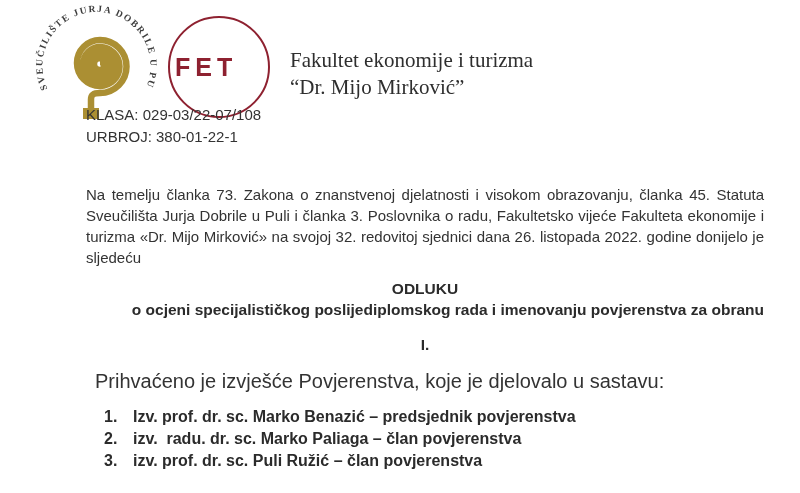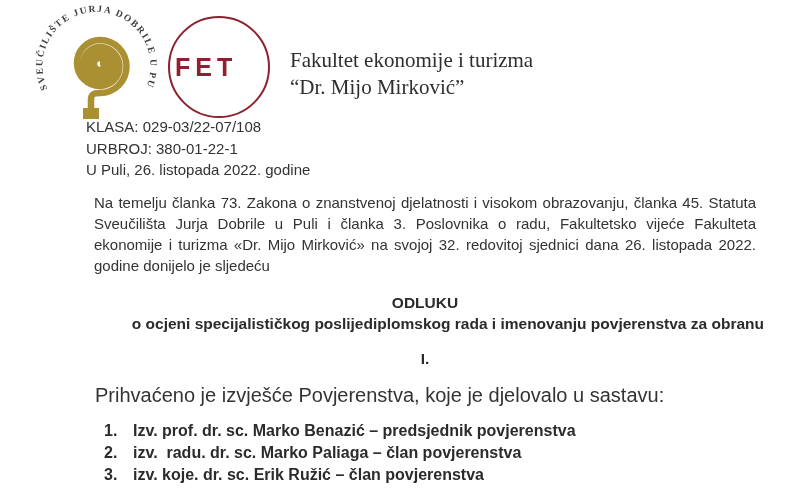--- a/index.html
+++ b/index.html
@@ -30,31 +30,31 @@
     letter-spacing:5px;margin-left:5px; 
   }
   
   .faculty{
     position:absolute;left:290px;top:47px;
     font-family:"Liberation Serif","DejaVu Serif",serif;
     font-size:21px;line-height:27px;color:#2e2e2e;
   }
   
   .letterhead{
-    position:absolute;left:86px;top:116px;
+    position:absolute;left:86px;top:104px;
     font-size:15px;line-height:21.5px;color:#333333;
   }
   
   .content{position:absolute;left:86px;top:184px;width:678px;}
   .intro{
-    margin:8px;font-size:15px;line-height:21px;
+    margin:0;font-size:15px;line-height:21px;
     text-align:justify;color:#333333;
   }
   .title{
-    margin-top:16px;text-align:center;font-weight:bold;
+    margin-top:10px;text-align:center;font-weight:bold;
     font-size:15.5px;line-height:21px;color:#2b2b2b;
   }
   .subtitle{
     text-align:right;font-weight:bold;
     font-size:15.5px;line-height:21px;color:#2b2b2b;
   }
   .section-number{
     margin-top:14px;text-align:center;font-weight:bold;
     font-size:15.5px;line-height:21px;color:#2b2b2b;
   }
@@ -105,21 +105,20 @@
   </div>
 
   <div class="faculty">
     <div>Fakultet ekonomije i turizma</div>
     <div>“Dr. Mijo Mirković”</div>
   </div>
 
   <div class="letterhead">
     <div>KLASA: 029-03/22-07/108</div>
     <div>URBROJ: 380-01-22-1</div>
-    <div>U Puli, 26. listopada 2022. godine</div>
   </div>
 
   <div class="content">
     <p class="intro">Na temelju članka 73. Zakona o znanstvenoj djelatnosti i visokom obrazovanju, članka 45. Statuta Sveučilišta Jurja Dobrile u Puli i članka 3. Poslovnika o radu, Fakultetsko vijeće Fakulteta ekonomije i turizma «Dr. Mijo Mirković» na svojoj 32. redovitoj sjednici dana 26. listopada 2022. godine donijelo je sljedeću</p>
 
     <div class="title">ODLUKU</div>
     <div class="subtitle">o ocjeni specijalističkog poslijediplomskog rada i imenovanju povjerenstva za obranu</div>
 
     <div class="section-number">I.</div>
 
@@ -129,18 +128,18 @@
       <div class="member-row">
         <span class="member-num">1.</span>
         <span class="member-text">Izv. prof. dr. sc. Marko Benazić – predsjednik povjerenstva</span>
       </div>
       <div class="member-row">
         <span class="member-num">2.</span>
         <span class="member-text">izv.  radu. dr. sc. Marko Paliaga – član povjerenstva</span>
       </div>
       <div class="member-row">
         <span class="member-num">3.</span>
-        <span class="member-text">izv. koje. dr. sc. Erik Ružić – član povjerenstva</span>
+        <span class="member-text">izv. prof. dr. sc. Puli Ružić – član povjerenstva</span>
       </div>
     </div>
   </div>
 
 </div>
 
 </body></html>

